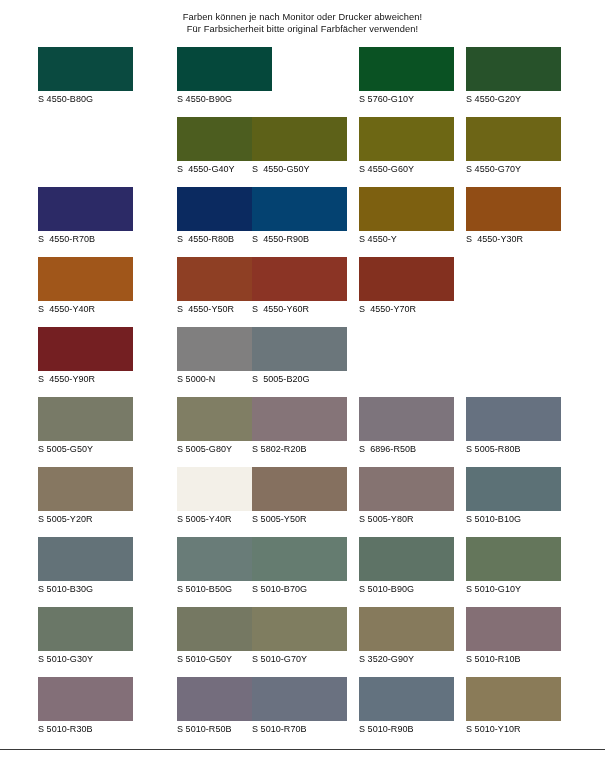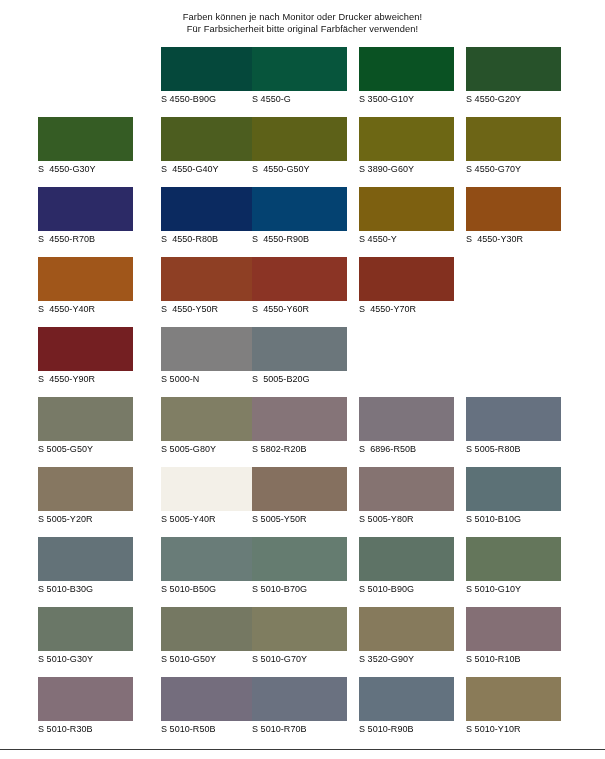--- a/index.html
+++ b/index.html
@@ -53,21 +53,21 @@
     height: 70px;
     position: relative;
   }
   .cell {
     position: absolute;
     top: 0;
     width: 95px;
     height: 62px;
   }
   .cell.c0 { left: 0px; }
-  .cell.c1 { left: 92px; padding-left: 31px; }
+  .cell.c1 { left: 108px; padding-left: 31px; }
   .cell.c2 { left: 214px; }
   .cell.c3 { left: 321px; }
   .cell.c4 { left: 428px; }
 
   .chip {
     display: block;
     width: 95px;
     height: 44px;
   }
   .chip-label {
@@ -95,53 +95,49 @@
 
 <div id="page">
 
   <div class="notice">
     <span class="notice-line">Farben können je nach Monitor oder Drucker abweichen!</span>
     <span class="notice-line">Für Farbsicherheit bitte original Farbfächer verwenden!</span>
   </div>
 
   <div class="grid" id="swatch-grid">
       <div class="row">
+        <div class="cell c0">
+          <span class="chip" title="S 4550-B80G" style="background: rgb(10, 74, 64);"></span>
+          <span class="chip-label">S 4550-B80G</span>
+        </div>
         <div class="cell c1">
           <span class="chip" title="S 4550-B90G" style="background: rgb(5, 72, 59);"></span>
           <span class="chip-label">S 4550-B90G</span>
         </div>
-        <div class="cell c2">
-          <span class="chip" title="S 4550-G" style="background: rgb(7, 85, 60);"></span>
-          <span class="chip-label">S 4550-G</span>
-        </div>
         <div class="cell c3">
           <span class="chip" title="S 4550-G10Y" style="background: rgb(10, 82, 35);"></span>
-          <span class="chip-label">S 3500-G10Y</span>
+          <span class="chip-label">S 5760-G10Y</span>
         </div>
         <div class="cell c4">
           <span class="chip" title="S 4550-G20Y" style="background: rgb(39, 82, 42);"></span>
           <span class="chip-label">S 4550-G20Y</span>
         </div>
       </div>
       <div class="row">
-        <div class="cell c0">
-          <span class="chip" title="S  4550-G30Y" style="background: rgb(53, 92, 36);"></span>
-          <span class="chip-label">S  4550-G30Y</span>
-        </div>
         <div class="cell c1">
           <span class="chip" title="S  4550-G40Y" style="background: rgb(76, 93, 31);"></span>
           <span class="chip-label">S  4550-G40Y</span>
         </div>
         <div class="cell c2">
           <span class="chip" title="S  4550-G50Y" style="background: rgb(93, 97, 24);"></span>
           <span class="chip-label">S  4550-G50Y</span>
         </div>
         <div class="cell c3">
           <span class="chip" title="S 4550-G60Y" style="background: rgb(109, 103, 20);"></span>
-          <span class="chip-label">S 3890-G60Y</span>
+          <span class="chip-label">S 4550-G60Y</span>
         </div>
         <div class="cell c4">
           <span class="chip" title="S 4550-G70Y" style="background: rgb(109, 101, 22);"></span>
           <span class="chip-label">S 4550-G70Y</span>
         </div>
       </div>
       <div class="row">
         <div class="cell c0">
           <span class="chip" title="S  4550-R70B" style="background: rgb(44, 42, 102);"></span>
           <span class="chip-label">S  4550-R70B</span>

